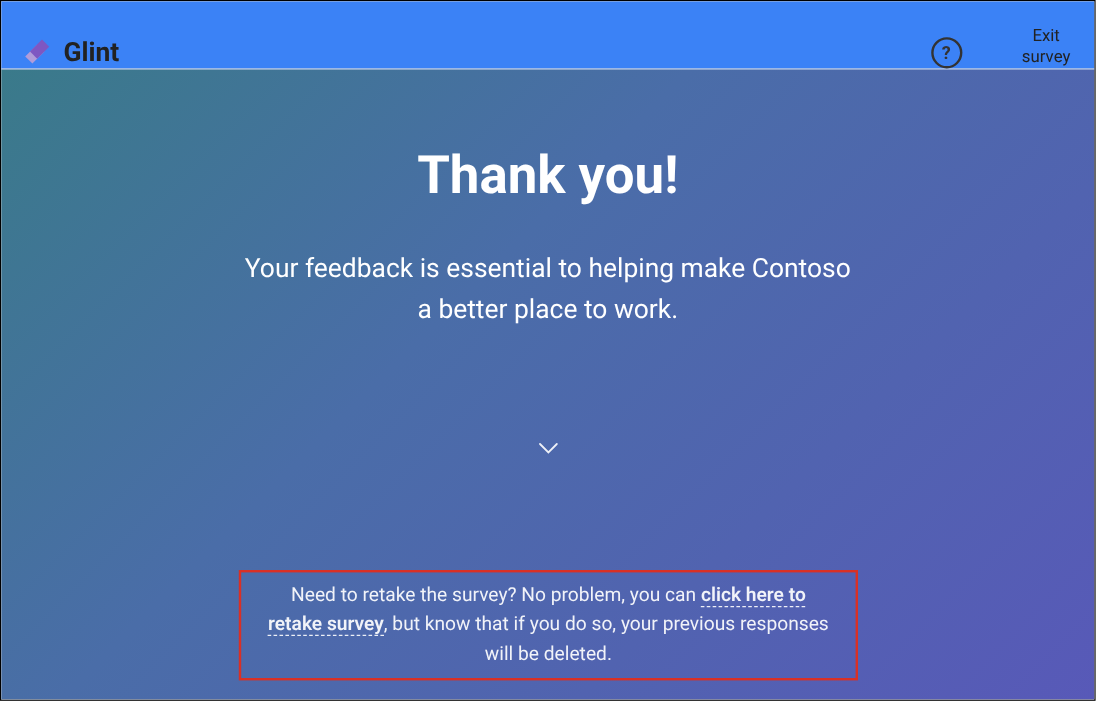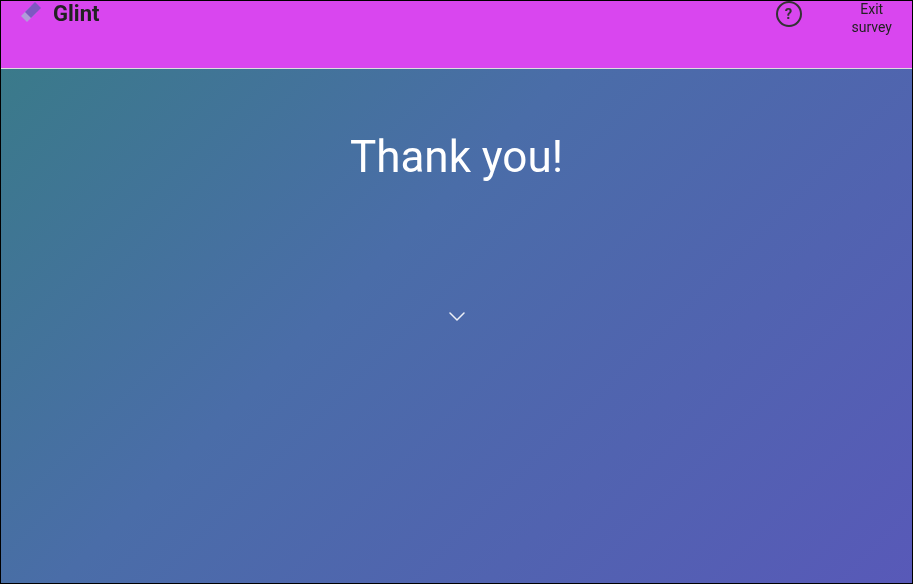--- a/index.html
+++ b/index.html
@@ -12,24 +12,24 @@
       font-family: -apple-system, BlinkMacSystemFont, "Segoe UI", Roboto, Helvetica, Arial, sans-serif;
       width: 913px;
       height: 584px;
       border: 1px solid #000;
       display: flex;
       flex-direction: column;
       overflow: hidden;
     }
     
     .header {
-      height: 68px;
-      background: #d946ef;
+      height: 57px;
+      background: #3b82f6;
       display: flex;
-      align-items: flex-start;
+      align-items: flex-end;
       padding: 0 20px 0 18px;
       border-bottom: 1px solid #ddd;
     }
     
     .logo-wrap {
       display: flex;
       align-items: center;
       gap: 10px;
     }
     
@@ -78,21 +78,21 @@
       display: flex;
       flex-direction: column;
       align-items: center;
       color: #fff;
       padding-top: 62px;
       position: relative;
     }
     
     .title {
       font-size: 44px;
-      font-weight: 400;
+      font-weight: 700;
       margin-bottom: 36px;
     }
     
     .subtitle {
       font-size: 22px;
       font-weight: 400;
       text-align: center;
       line-height: 1.55;
       max-width: 700px;
     }
@@ -138,20 +138,27 @@
     <span class="brand-name">Glint</span>
   </div>
   <div class="header-spacer"></div>
   <div class="help-icon">?</div>
   <div class="exit-link" style="white-space:pre-line">Exit
 survey</div>
 </div>
 
 <div class="main">
   <h1 class="title">Thank you!</h1>
+  <div class="subtitle">
+    <span>Your feedback is essential to helping make Contoso</span><br>
+    <span>a better place to work.</span>
+  </div>
 
   <span class="chevron-down">
     <svg viewBox="0 0 16 10" width="16" height="10">
       <path d="M1 1 L8 8 L15 1" stroke="currentColor" stroke-width="1.5" fill="none" stroke-linecap="round"></path>
     </svg>
   </span>
 
+  <div class="retake-box">
+    <span>Need to retake the survey? No problem, you can </span><span class="retake-link">click here to retake survey</span><span>, but know that if you do so, your previous responses will be deleted.</span>
+  </div>
 </div>
 
 </body></html>

